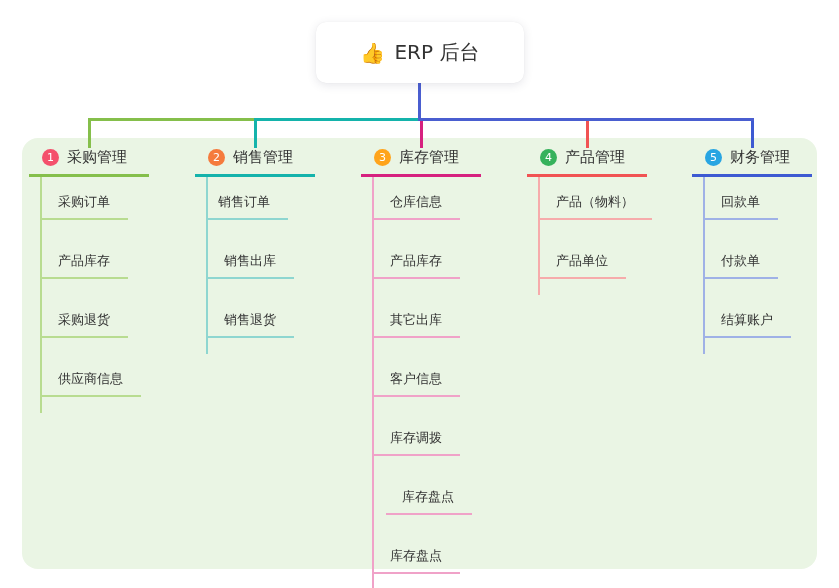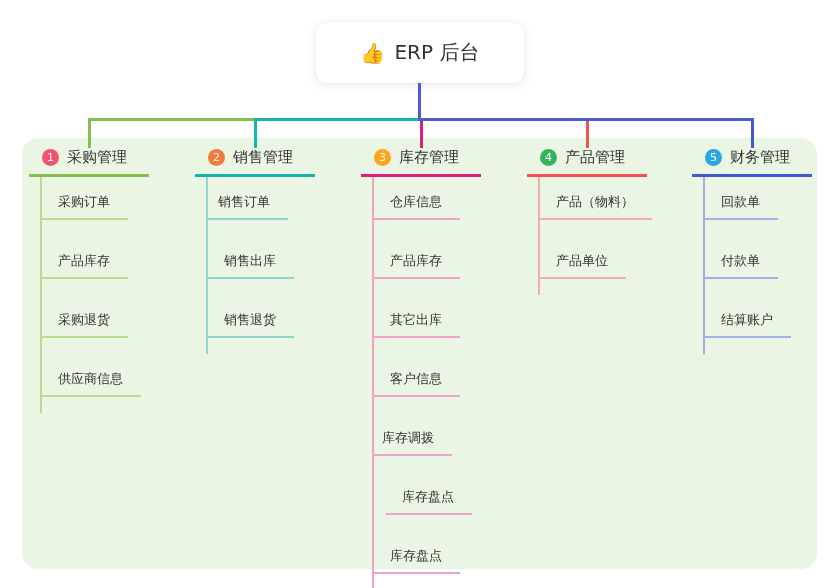--- a/index.html
+++ b/index.html
@@ -109,21 +109,21 @@
           <div class="child">
             <span style="border-bottom-color: rgb(240, 162, 200);">产品库存</span>
           </div>
           <div class="child">
             <span style="border-bottom-color: rgb(240, 162, 200);">其它出库</span>
           </div>
           <div class="child">
             <span style="border-bottom-color: rgb(240, 162, 200);">客户信息</span>
           </div>
           <div class="child">
-            <span style="border-bottom-color: rgb(240, 162, 200); padding-left: 8px;">库存调拨</span>
+            <span style="border-bottom-color: rgb(240, 162, 200);">库存调拨</span>
           </div>
           <div class="child">
             <span style="border-bottom-color: rgb(240, 162, 200); margin-left: 12px;">库存盘点</span>
           </div>
           <div class="child">
             <span style="border-bottom-color: rgb(240, 162, 200);">库存盘点</span>
           </div>
         </div>
       </div>
       <div class="branch" style="left: 527px; top: 148px;">

